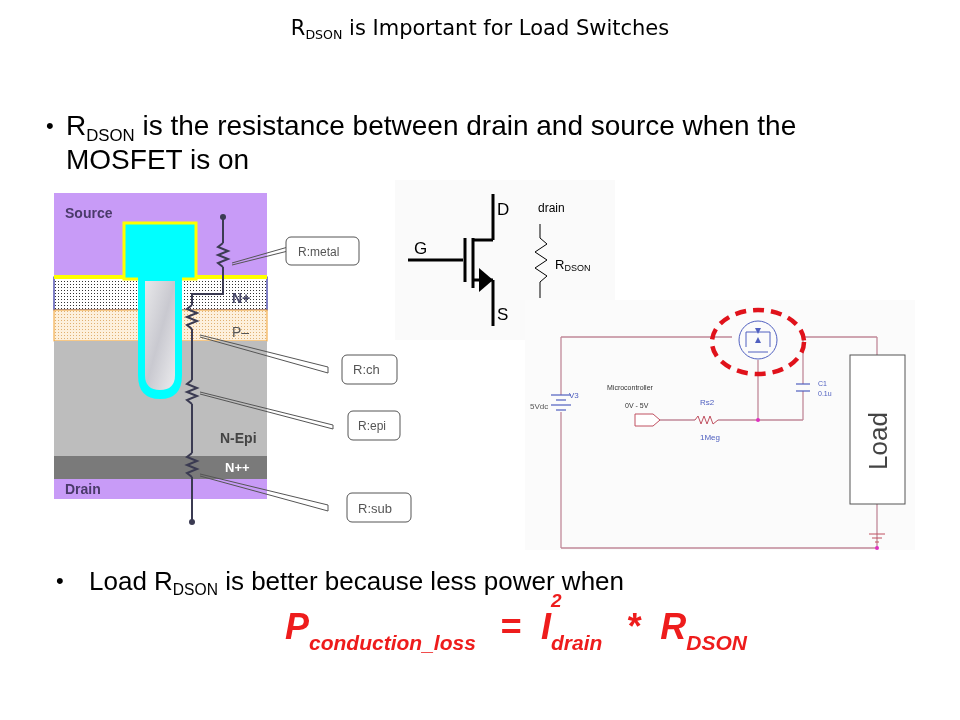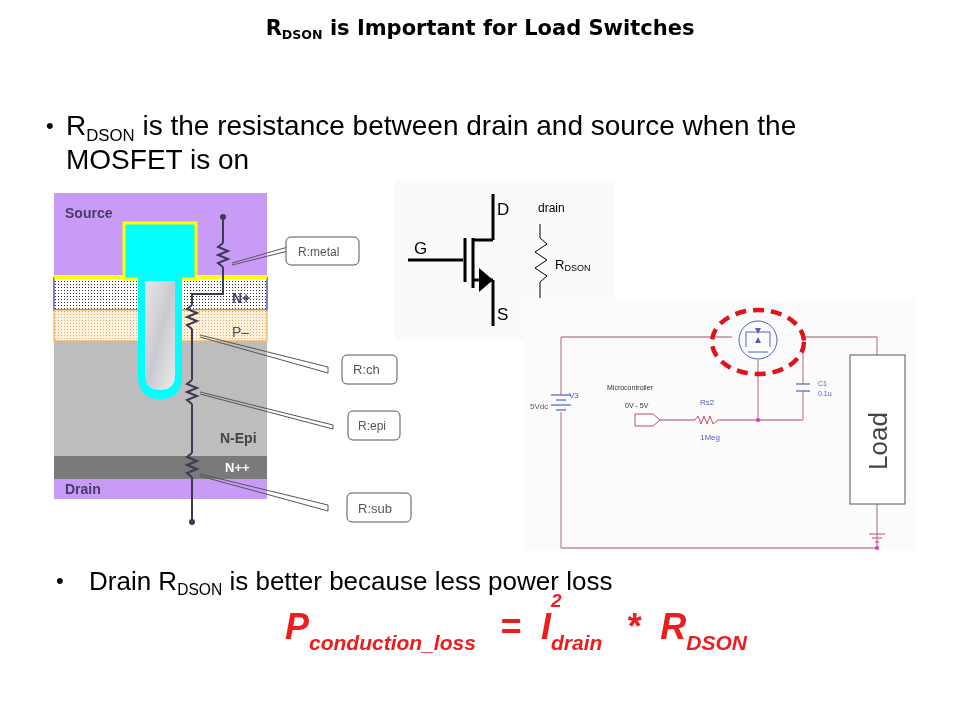--- a/index.html
+++ b/index.html
@@ -1,21 +1,21 @@
 <!DOCTYPE html>
 <html><head>
 <meta charset="utf-8">
 <style>
   html, body { margin:0; padding:0; }
   body { width:960px; height:720px; background:#ffffff; position:relative; overflow:hidden;
          font-family:"Liberation Sans", sans-serif; color:#000; }
   .abs { position:absolute; }
   sub { font-size:60%; vertical-align:-0.35em; line-height:0; }
   #title { left:0; width:960px; top:16px; text-align:center; font-family:"DejaVu Sans", sans-serif;
-           font-weight:bold; font-size:21px; }
+           font-weight:normal; font-size:21px; }
   .bullet-row { font-size:28px; line-height:34px; }
   #b1 { left:46px; top:109px; width:780px; }
   #b1 .dot, #b2 .dot { position:absolute; left:0; top:0; font-size:22px; }
   #b1 .txt { position:absolute; left:20px; top:0; width:740px; }
   #b2 { left:56px; top:564px; width:720px; font-size:26px; }
   #b2 .txt { position:absolute; left:33px; top:0; white-space:nowrap; }
   #formula { left:285px; top:606px; font-size:36px; font-weight:bold; font-style:italic; color:#ee1c1c; white-space:nowrap; }
   #formula .f-sub { font-size:21px; vertical-align:-0.5em;margin-top:15px; }
   #formula .f-sup { position:absolute; font-size:19px; }
   svg text { font-family:"Liberation Sans", sans-serif; }
@@ -181,21 +181,21 @@
 
   <g stroke="#c05060" stroke-width="1">
     <line x1="344" y1="234" x2="360" y2="234"></line>
       <line x1="347" y1="238" x2="357" y2="238"></line>
       <line x1="350" y1="242" x2="354" y2="242"></line>
   </g>
 </svg>
 
 <div id="b2" class="abs bullet-row">
   <span class="dot">•</span>
-  <div class="txt"><span>Drain R</span><sub>DSON</sub><span> is better because less power loss</span></div>
+  <div class="txt"><span>Load R</span><sub>DSON</sub><span> is better because less power when</span></div>
 </div>
 
 <div id="formula" class="abs">
   <span>P</span><span class="f-sub">conduction_loss</span>
   <span style="margin-left:14px;">=</span>
   <span style="margin-left:10px;position:relative;"><span>I</span><span class="f-sup" style="left:10px;top:-16px;">2</span></span><span class="f-sub">drain</span>
   <span style="margin-left:14px;">*</span>
   <span style="margin-left:10px;">R</span><span class="f-sub">DSON</span>
 </div>
 

